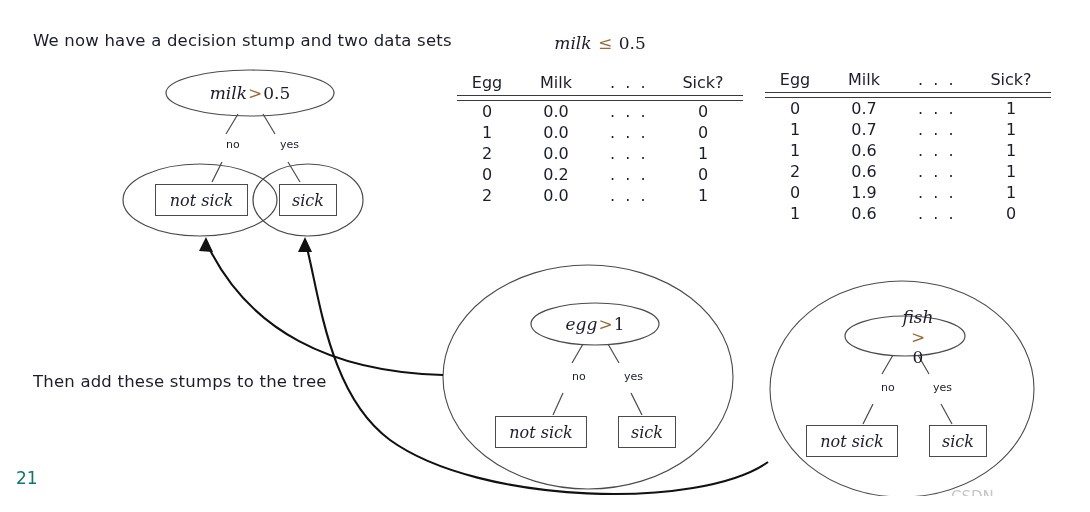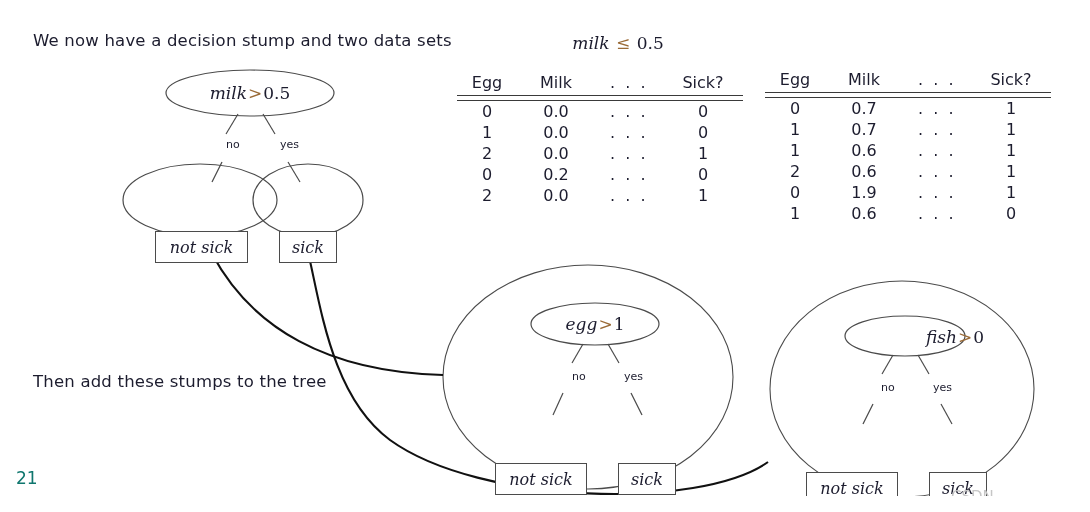--- a/index.html
+++ b/index.html
@@ -78,21 +78,20 @@
     border: 1.2px solid #4b4b4b;
     background: #ffffff;
     font-family: "DejaVu Serif", "Liberation Serif", serif;
     font-style: italic;
     font-size: 16px;
     display: flex;
     align-items: center;
     justify-content: center;
     color: #1c1c2e;
     box-sizing: border-box;
-    margin-top: 47px;
   }
   .nodelabel {
     position: absolute;
     display: flex;
     align-items: center;
     justify-content: center;
     font-size: 17px;
     pointer-events: none;
   }
   .yn {
@@ -168,21 +167,21 @@
     <span class="op">&gt;</span>
     <span class="num">0.5</span>
   </div>
 
   <div class="yn" style="left:211px; top:138px;">no</div>
   <div class="yn" style="left:265px; top:138px;">yes</div>
 
   <div class="leafbox" style="left:155px; top:184px; width:93px; height:32px;">not sick</div>
   <div class="leafbox" style="left:279px; top:184px; width:58px; height:32px;">sick</div>
 
-  <div class="tbl-head math" style="left:488px; top:33px; width:260px;">
+  <div class="tbl-head math" style="left:470px; top:33px; width:260px;">
     <span>milk</span>
     <span class="op">≤</span>
     <span class="num">0.5</span>
   </div>
 
   <table class="dtable" style="left:457px; top:72px;">
     <thead>
       <tr>
         <th class="col-egg">Egg</th>
         <th class="col-milk">Milk</th>
@@ -283,21 +282,21 @@
   <div class="nodelabel math" style="left:531px; top:313px; width:128px; height:22px;">
     <span>egg</span>
     <span class="op">&gt;</span>
     <span class="num">1</span>
   </div>
   <div class="yn" style="left:557px; top:370px;">no</div>
   <div class="yn" style="left:609px; top:370px;">yes</div>
   <div class="leafbox" style="left:495px; top:416px; width:92px; height:32px;">not sick</div>
   <div class="leafbox" style="left:618px; top:416px; width:58px; height:32px;">sick</div>
 
-  <div class="nodelabel math" style="left:895px; top:326px; width:120px; height:22px;">
+  <div class="nodelabel math" style="left:858px; top:326px; width:120px; height:22px;flex-direction:column;">
     <span>fish</span>
     <span class="op">&gt;</span>
     <span class="num">0</span>
   </div>
   <div class="yn" style="left:866px; top:381px;">no</div>
   <div class="yn" style="left:918px; top:381px;">yes</div>
   <div class="leafbox" style="left:806px; top:425px; width:92px; height:32px;">not sick</div>
   <div class="leafbox" style="left:929px; top:425px; width:58px; height:32px;">sick</div>
 
   <div class="pagenum" style="left:16px; top:468px;">21</div>

